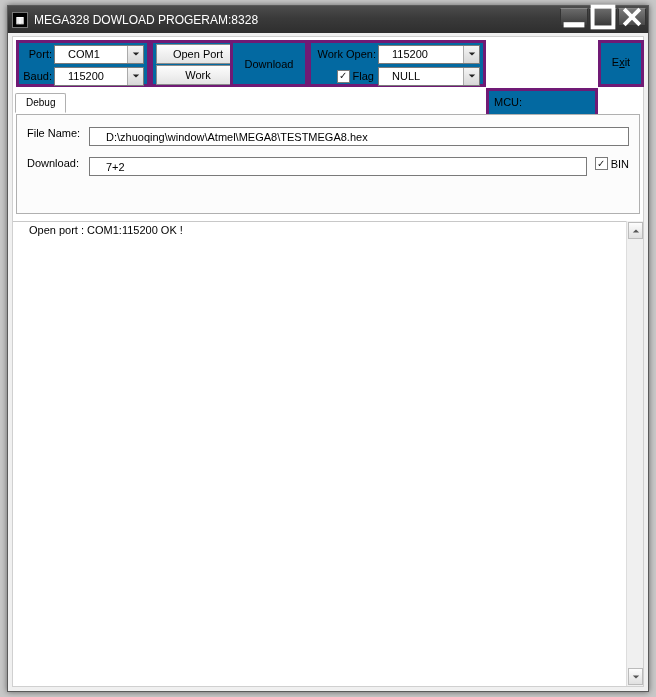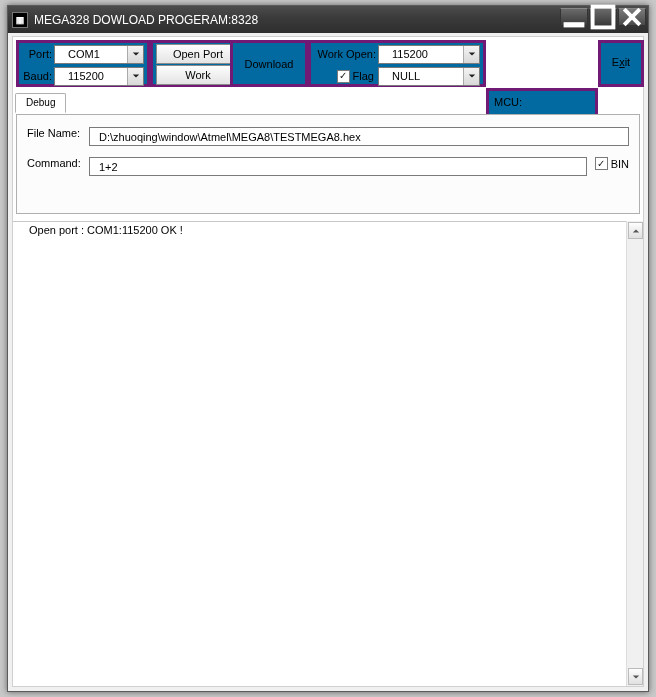--- a/index.html
+++ b/index.html
@@ -140,21 +140,21 @@
     font-size:10px;
     border-radius: 2px 2px 0 0;
   }
   .tab-page { position:absolute; inset:4px; }
   .field-row { display:flex; align-items:flex-start; height:22px; margin:8px 6px;}
   .field-lbl { width:62px; }
   .textbox {
     flex:1; height:19px;
     border:1px solid #7a7a7a;
     background:#fff;
-    padding-left:9px;
+    padding-left:16px;
     display:flex; align-items:center;
   }
   .tab-outer {
     position:absolute;
     left:3px; top:77px; right:3px; height:100px;
   }
   .output {
     position:absolute;
     left:0; top:184px; right:0; bottom:0;
     border-top:1px solid #c8c8c8;
@@ -307,23 +307,23 @@
       </div>
       <div class="tab-strip" style="position:absolute;left:0;top:0;right:0;height:100px;border:1px solid #b0b0b0;background:#fcfcfc;">
         <div class="tab-page">
           <div class="field-row">
             <span class="field-lbl">File Name:</span>
             <div class="textbox">
                 <span>D:\zhuoqing\window\Atmel\MEGA8\TESTMEGA8.hex</span>
               </div>
           </div>
           <div class="field-row">
-            <span class="field-lbl">Command:</span>
+            <span class="field-lbl">Download:</span>
             <div class="textbox">
-                <span>1+2</span>
+                <span>7+2</span>
               </div>
             <span style="display:flex;align-items:center;margin-left:8px;">
               <span class="chk">✓</span>
               <span>BIN</span>
             </span>
           </div>
         </div>
       </div>
     </div>
 

